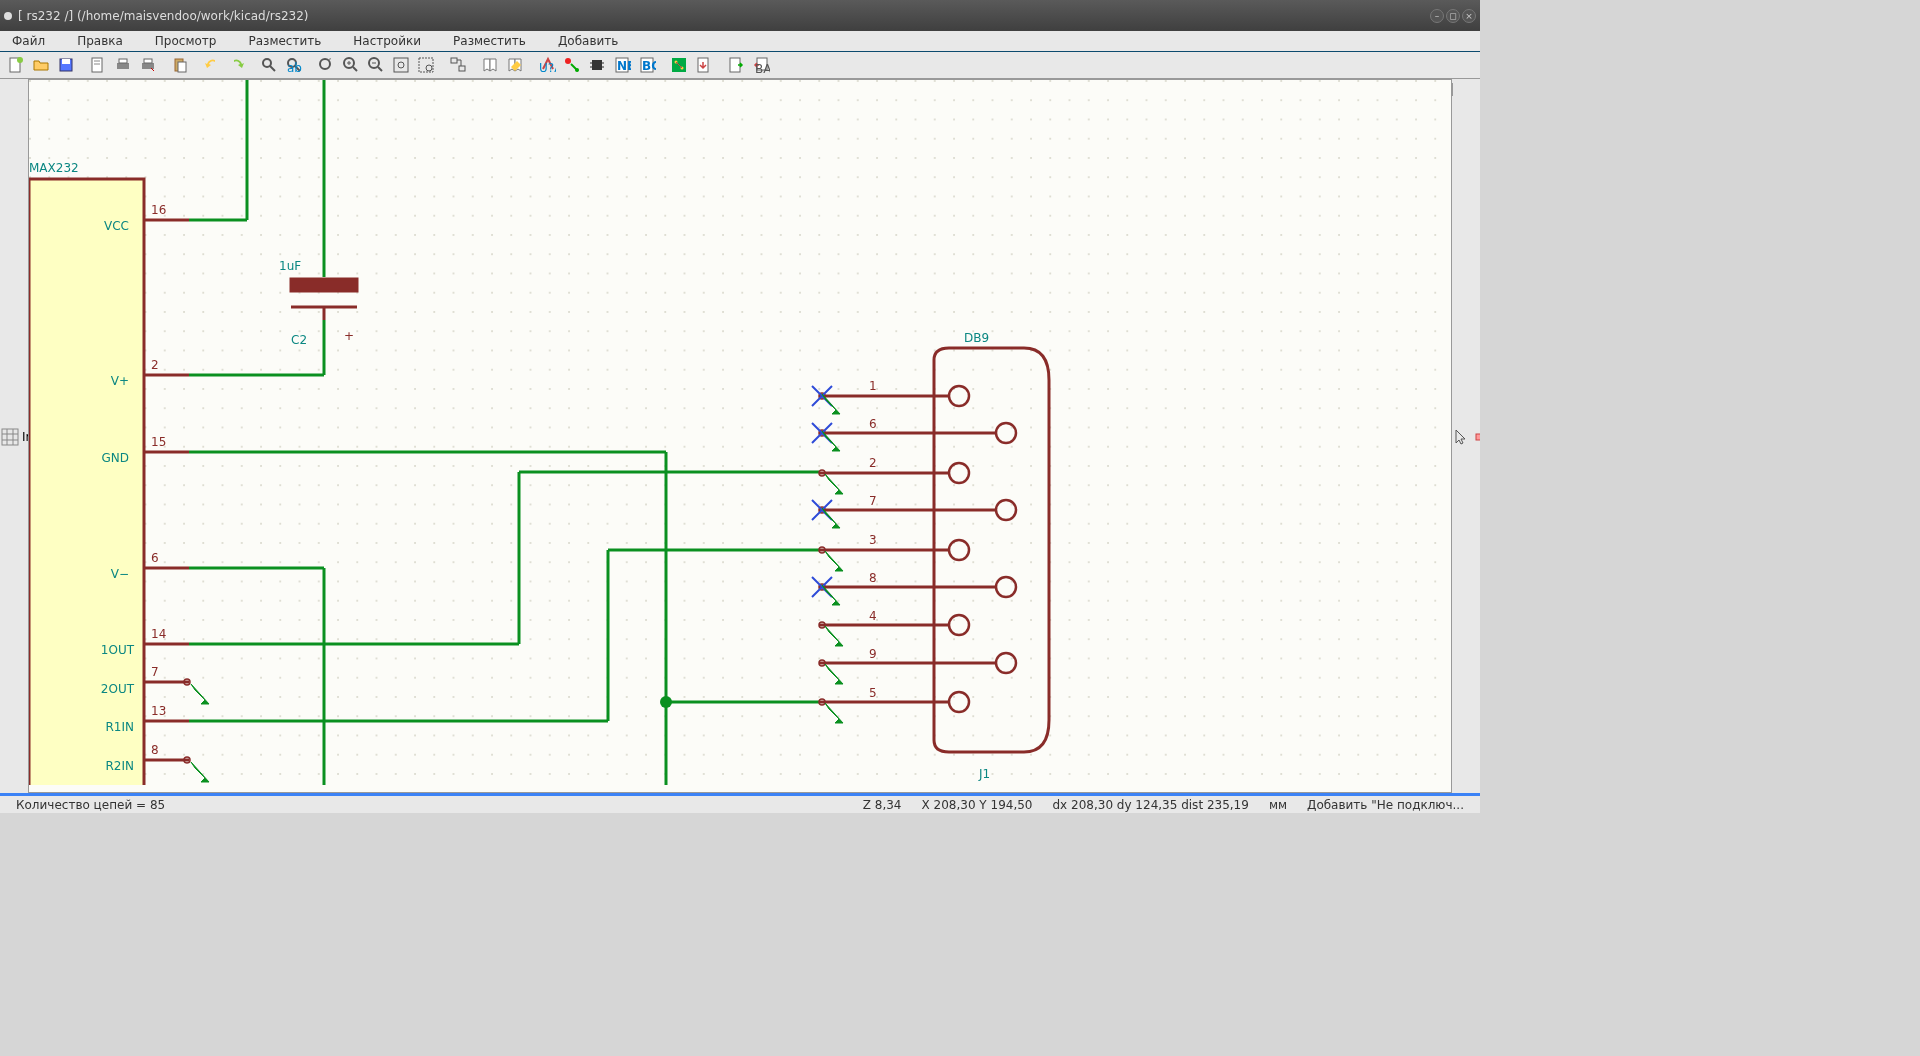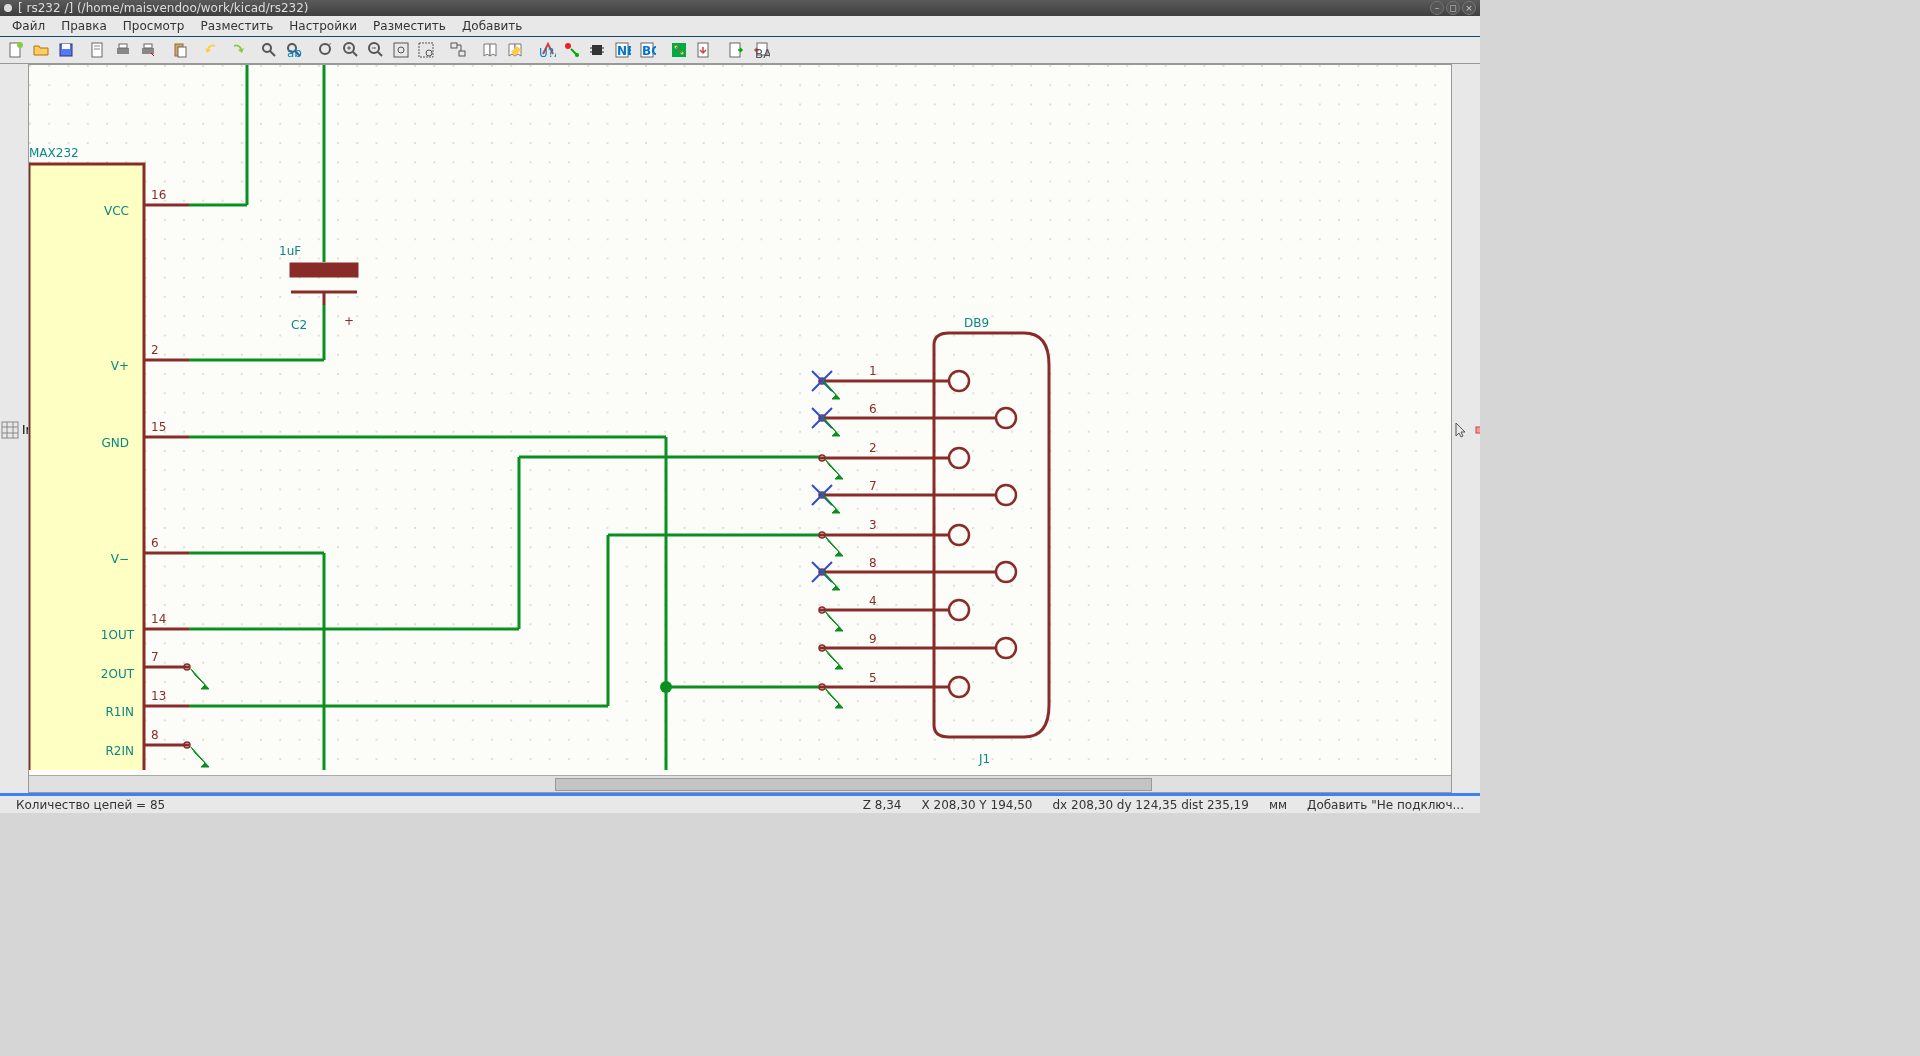--- a/index.html
+++ b/index.html
@@ -1,31 +1,31 @@
 <!DOCTYPE html>
 <html><head>
 <meta charset="utf-8">
 <style>
 *{margin:0;padding:0;box-sizing:border-box;font-family:"DejaVu Sans",sans-serif;font-size:12px}
 body{background:#d6d6d6;width:1480px;height:813px;overflow:hidden;display:flex;flex-direction:column}
-.titlebar{height:16px;background:linear-gradient(#5a5a5a,#3f3f3f);color:#ddd;display:flex;align-items:center;padding:0 4px;font-size:11px}
+.titlebar{height:31px;background:linear-gradient(#5a5a5a,#3f3f3f);color:#ddd;display:flex;align-items:center;padding:0 4px;font-size:11px}
 .titlebar .dot{width:8px;height:8px;border-radius:50%;background:#ddd;margin-right:6px}
 .winbtns{margin-left:auto;display:flex;gap:2px}
 .winbtn{width:14px;height:14px;border-radius:50%;background:#555;border:1px solid #777;color:#ccc;font-size:9px;display:flex;align-items:center;justify-content:center}
-.menubar{height:20px;background:#e8e8e8;display:flex;align-items:center;padding:0 6px;gap:4px;font-size:11px;color:#333}
+.menubar{height:20px;background:#e8e8e8;display:flex;align-items:center;padding:0 6px;gap:20px;font-size:11px;color:#333}
 .menubar span{padding:2px 6px;cursor:pointer}
 .toolbar{height:28px;background:#e8e8e8;border-top:1px solid #0c4a6e;border-bottom:1px solid #999;display:flex;align-items:center;padding:0 4px;gap:1px}
 .tbtn{width:24px;height:24px;display:flex;align-items:center;justify-content:center;border:1px solid transparent;cursor:pointer}
 .tbtn svg{width:18px;height:18px}
 .tsep{width:6px;height:24px}
 .workarea{flex:1;display:flex;background:#e8e8e8;min-height:0}
 .leftbar,.rightbar{width:28px;background:#e8e8e8;display:flex;flex-direction:row;align-items:center;padding-top:2px;gap:1px}
 .sidebtn{width:24px;height:24px;display:flex;align-items:center;justify-content:center;border:1px solid transparent;cursor:pointer;font-size:10px}
 .sidebtn.sel{border:3px solid #701a75;background:#d0d0d0}
-.canvas-wrap{flex:1;display:flex;flex-direction:column;border:1px solid #999;background:#fff;min-height:0}
+.canvas-wrap{flex:1;display:flex;flex-direction:row;border:1px solid #999;background:#fff;min-height:0}
 .canvas{flex:1;position:relative;overflow:hidden;background:#fcfcf8}
 .schematic-svg{position:absolute;top:0;left:0}
 .hscroll{height:17px;background:#e0e0e0;border-top:1px solid #aaa;position:relative}
 .hscroll .thumb{position:absolute;height:13px;top:2px;left:37%;width:42%;background:#c4c4c4;border:1px solid #999}
 .statusbar{height:20px;background:#e8e8e8;border-top:3px solid #3b82f6;display:flex;align-items:center;padding:0 6px;font-size:11px;color:#333}
 .statusbar .cell{padding:0 10px}
 .statusbar .spacer{flex:1}
 </style>
 </head>
 <body>

